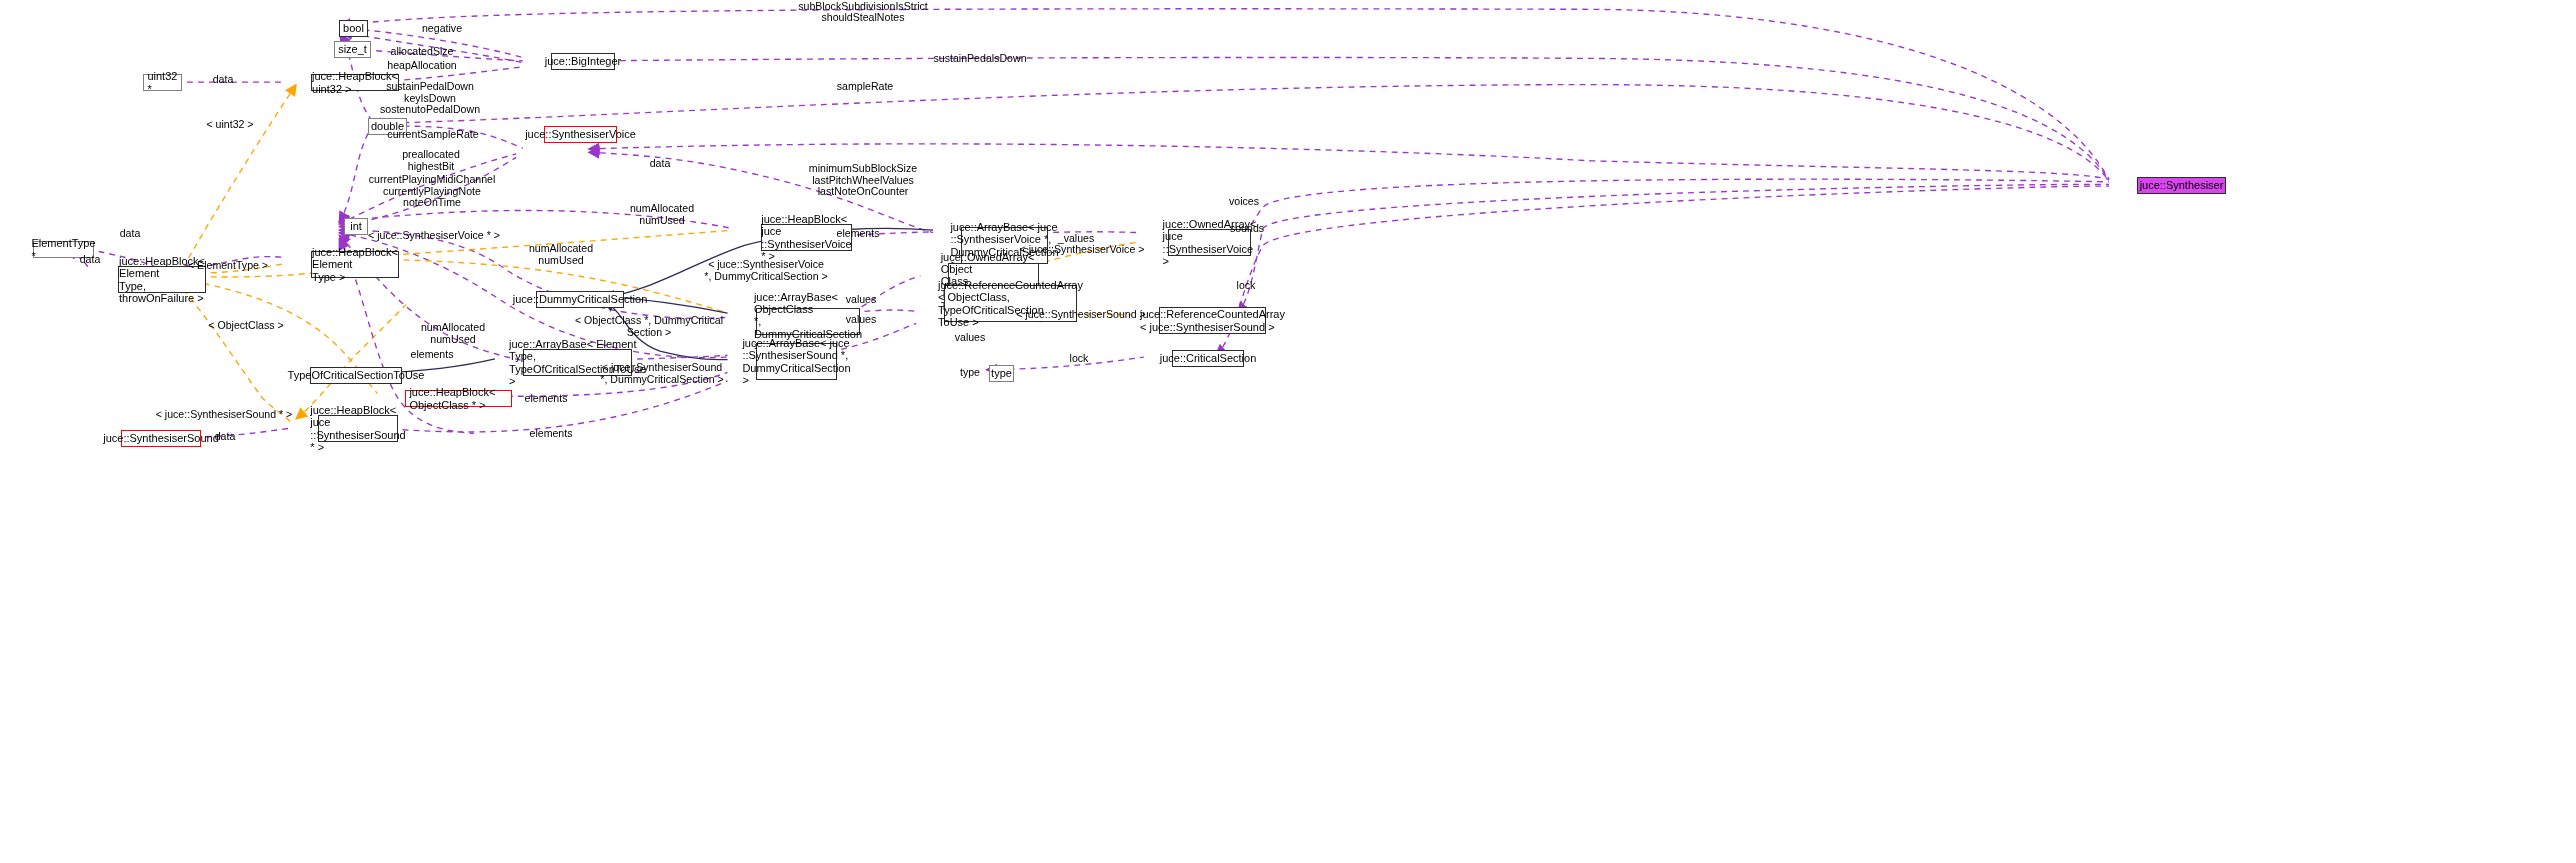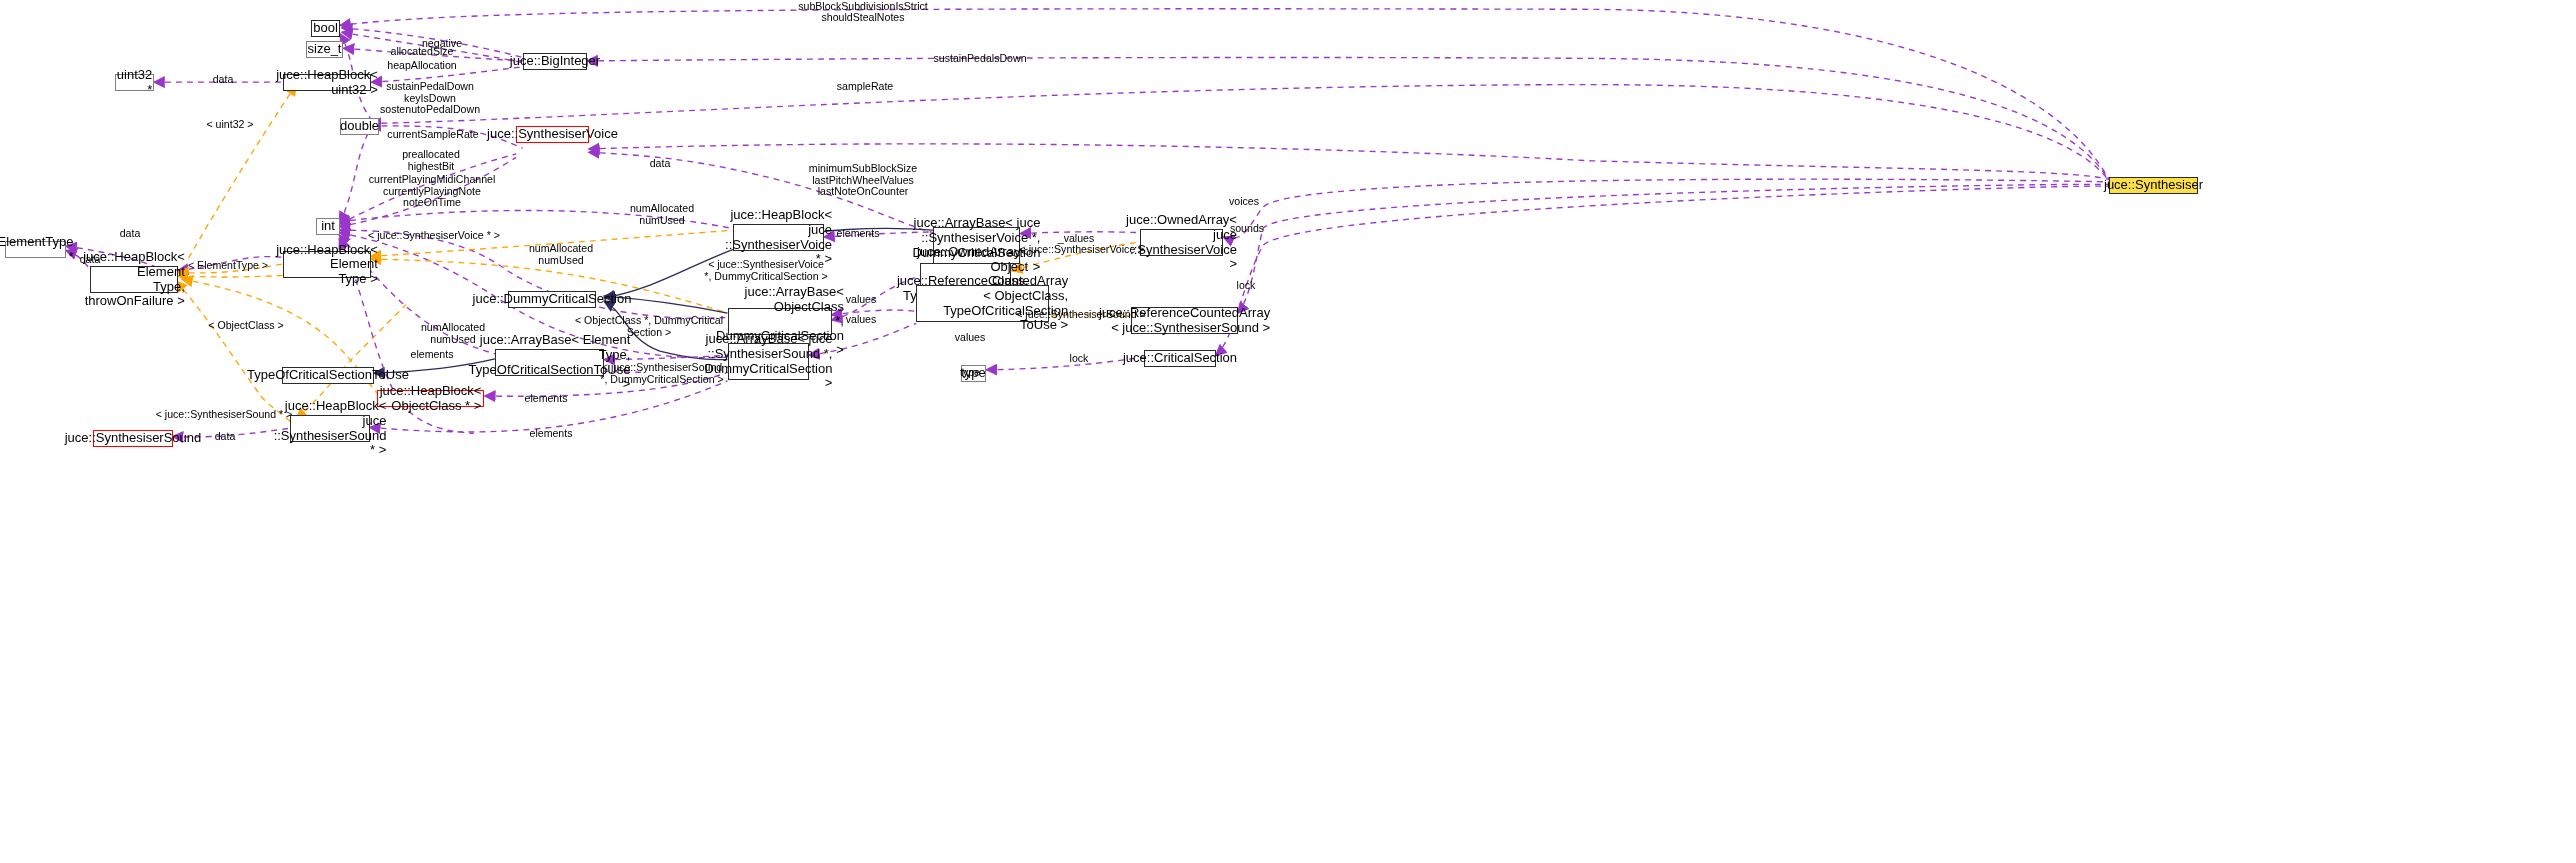--- a/index.html
+++ b/index.html
@@ -23,33 +23,34 @@
     width: 2576px;
     height: 864px;
     pointer-events: none;
   }
   .node {
     position: absolute;
     box-sizing: border-box;
     background: #ffffff;
     border: 0.8px solid #808080;
     color: #000000;
-    font-size: 13px;
+    font-size: 11px;
     line-height: 1.12;
-    text-align: right;
+    text-align: left;
     display: flex;
     align-items: center;
     justify-content: center;
     padding: 0.8px 3.4px;
     white-space: pre-line;
     z-index: 5;
+    margin-left: 28px;
   }
   .node.strong { border: 1.7px solid #2b2b2b; }
   .node.red    { border: 1.7px solid #ff0000; }
-  .node.root   { border: 1.7px solid #2b2b2b; background: #fde047; }
+  .node.root   { border: 1.7px solid #2b2b2b; background: #d946ef; }
   .edge-label {
     position: absolute;
     font-size: 10.6px;
     color: #000000;
     text-align: center;
     line-height: 1.1;
     white-space: pre-line;
     background: transparent;
     z-index: 6;
     transform: translateX(-50%);
@@ -174,21 +175,21 @@
       <div class="node " style="left: 961px; top: 365px; width: 25px; height: 17px;">type</div>
       <div class="node strong" style="left: 282px; top: 367px; width: 92px; height: 17px;">TypeOfCriticalSectionToUse</div>
       <div class="node red" style="left: 377px; top: 390px; width: 107px; height: 17px;">juce::HeapBlock&lt; ObjectClass * &gt;</div>
       <div class="node strong" style="left: 290px; top: 415px; width: 80px; height: 27px;">juce::HeapBlock&lt; juce
 ::SynthesiserSound * &gt;</div>
       <div class="node red" style="left: 93px; top: 430px; width: 80px; height: 17px;">juce::SynthesiserSound</div>
     </div>
   <div id="label-layer">
       <div class="edge-label" style="left: 863px; top: 0.8px;">subBlockSubdivisionIsStrict
 shouldStealNotes</div>
-      <div class="edge-label" style="left: 432px; top: 38px; padding-left: 20px;">negative</div>
+      <div class="edge-label" style="left: 432px; top: 23px; padding-left: 20px;">negative</div>
       <div class="edge-label" style="left: 422px; top: 46px;">allocatedSize</div>
       <div class="edge-label" style="left: 980px; top: 53px;">sustainPedalsDown</div>
       <div class="edge-label" style="left: 422px; top: 60px;">heapAllocation</div>
       <div class="edge-label" style="left: 223px; top: 74px;">data</div>
       <div class="edge-label" style="left: 865px; top: 81px;">sampleRate</div>
       <div class="edge-label" style="left: 430px; top: 81px;">sustainPedalDown
 keyIsDown
 sostenutoPedalDown</div>
       <div class="edge-label" style="left: 230px; top: 119px;">&lt; uint32 &gt;</div>
       <div class="edge-label" style="left: 433px; top: 129px;">currentSampleRate</div>

